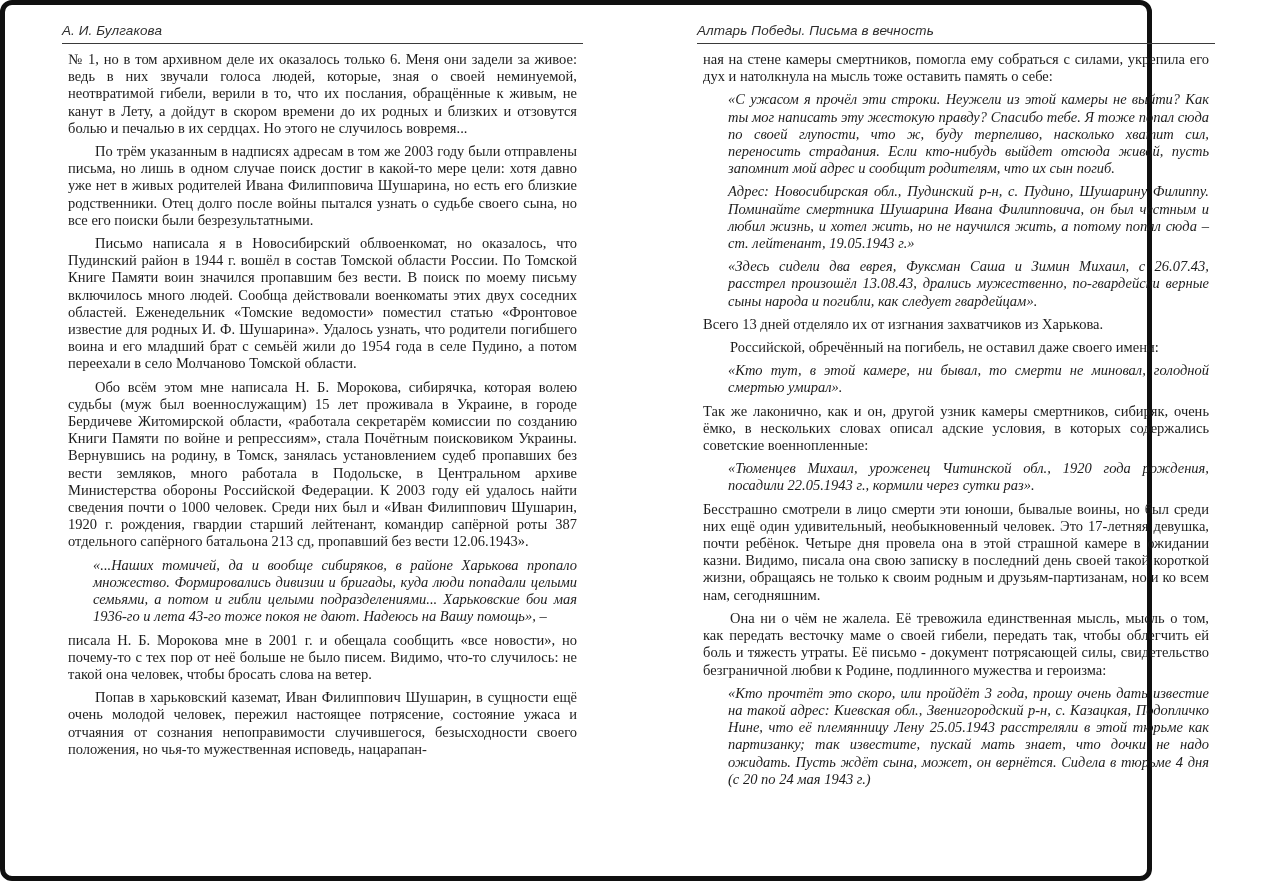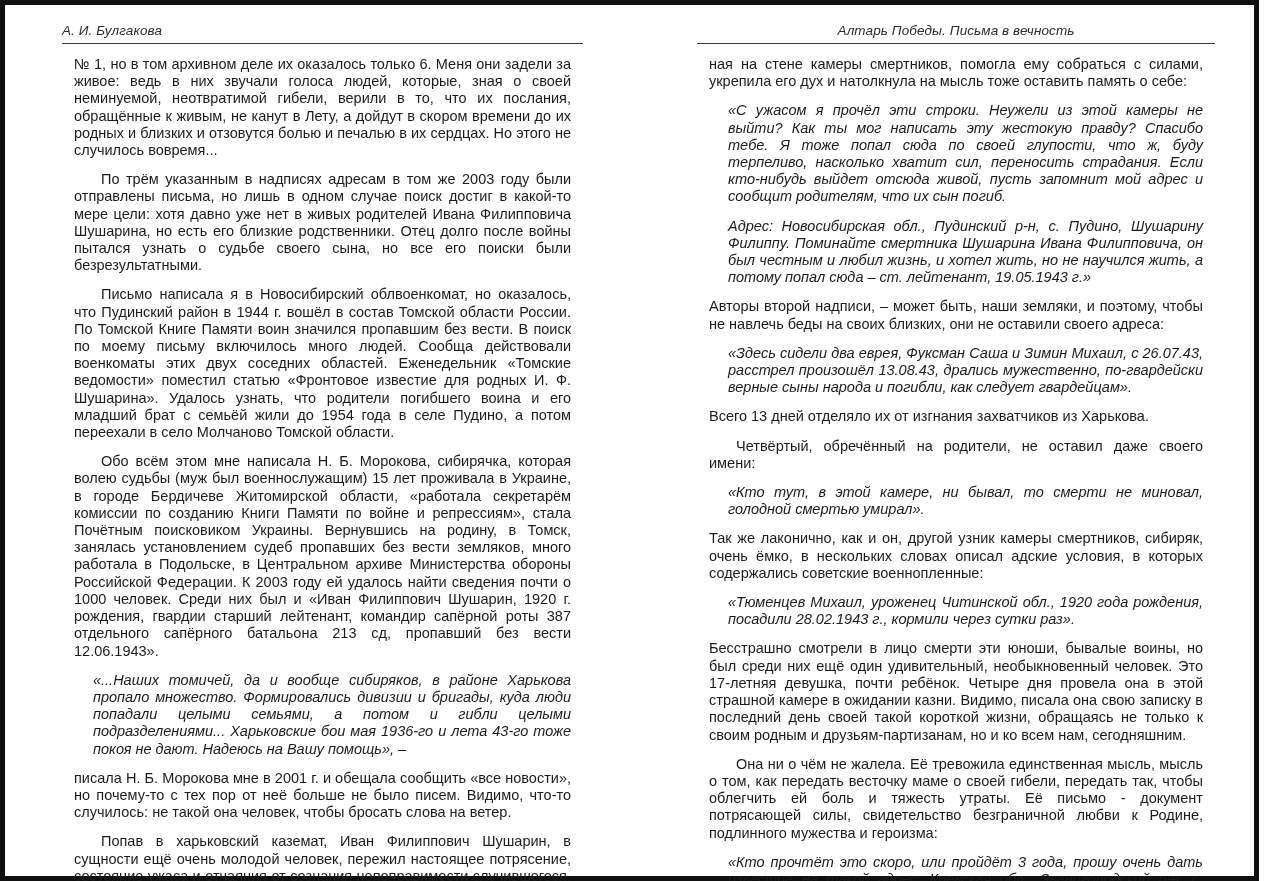--- a/index.html
+++ b/index.html
@@ -6,50 +6,51 @@
   html, body {
     width: 1267px; height: 881px;
     background: #ffffff;
     font-family: "Liberation Sans", "DejaVu Sans", sans-serif;
     color: #1c1c1c;
     overflow: hidden;
   }
   .frame {
     position: absolute;
     left: 0; top: 0;
-    width: 1259px; height: 881px;
+    width: 1152px; height: 881px;
     border: 5px solid #101010;
-    border-radius: 0;
+    border-radius: 12px;
     background: #ffffff;
   }
   .page {
     position: absolute;
     top: 18px;
   }
   .page.left  { left: 57px;  width: 521px; }
   .page.right { left: 692px; width: 518px; }
   .running-head {
     font-style: italic;
     font-size: 13.5px;
     color: #2e2e2e;
     padding-bottom: 5px;
     border-bottom: 1.5px solid #3a3a3a;
     letter-spacing: 0.1px;
   }
   .page.left  .running-head { text-align: left; }
-  .page.right .running-head { text-align: center; font-style: italic; }
+  .page.right .running-head { text-align: left; font-style: italic; }
   .page-body {
     margin-top: 7px;
     font-size: 14.5px;
     line-height: 17.2px;
   }
   .para {
-    margin: 12px;
+    margin: 6px;
     text-align: justify;
     hyphens: none;
+    font-family: Liberation Serif, serif;
   }
   .para.flush  { text-indent: 0; }
   .para.indent { text-indent: 27px; }
   .para.quote  {
     font-style: italic;
     margin-left: 31px;
     text-indent: 0;
   }
   .page-number {
     position: absolute;
@@ -77,27 +78,26 @@
         <p class="para indent">Попав в харьковский каземат, Иван Филиппович Шушарин, в сущности ещё очень молодой человек, пережил настоящее потрясение, состояние ужаса и отчаяния от сознания непоправимости случившегося, безысходности своего положения, но чья-то мужественная исповедь, нацарапан-</p>
       </div>
   </section>
 
   <section class="page right">
     <div class="running-head">Алтарь Победы. Письма в вечность</div>
     <div class="page-body">
         <p class="para flush">ная на стене камеры смертников, помогла ему собраться с силами, укрепила его дух и натолкнула на мысль тоже оставить память о себе:</p>
         <p class="para quote">«С ужасом я прочёл эти строки. Неужели из этой камеры не выйти? Как ты мог написать эту жестокую правду? Спасибо тебе. Я тоже попал сюда по своей глупости, что ж, буду терпеливо, насколько хватит сил, переносить страдания. Если кто-нибудь выйдет отсюда живой, пусть запомнит мой адрес и сообщит родителям, что их сын погиб.</p>
         <p class="para quote">Адрес: Новосибирская обл., Пудинский р-н, с. Пудино, Шушарину Филиппу. Поминайте смертника Шушарина Ивана Филипповича, он был честным и любил жизнь, и хотел жить, но не научился жить, а потому попал сюда – ст. лейтенант, 19.05.1943 г.»</p>
-        <p class="para flush">Авторы второй надписи, – может быть, наши земляки, и поэтому, чтобы не навлечь беды на своих близких, они не оставили своего адреса:</p>
         <p class="para quote">«Здесь сидели два еврея, Фуксман Саша и Зимин Михаил, с 26.07.43, расстрел произошёл 13.08.43, дрались мужественно, по-гвардейски верные сыны народа и погибли, как следует гвардейцам».</p>
         <p class="para flush">Всего 13 дней отделяло их от изгнания захватчиков из Харькова.</p>
-        <p class="para indent">Четвёртый, обречённый на родители, не оставил даже своего имени:</p>
+        <p class="para indent">Российской, обречённый на погибель, не оставил даже своего имени:</p>
         <p class="para quote">«Кто тут, в этой камере, ни бывал, то смерти не миновал, голодной смертью умирал».</p>
         <p class="para flush">Так же лаконично, как и он, другой узник камеры смертников, сибиряк, очень ёмко, в нескольких словах описал адские условия, в которых содержались советские военнопленные:</p>
-        <p class="para quote">«Тюменцев Михаил, уроженец Читинской обл., 1920 года рождения, посадили 28.02.1943 г., кормили через сутки раз».</p>
+        <p class="para quote">«Тюменцев Михаил, уроженец Читинской обл., 1920 года рождения, посадили 22.05.1943 г., кормили через сутки раз».</p>
         <p class="para flush">Бесстрашно смотрели в лицо смерти эти юноши, бывалые воины, но был среди них ещё один удивительный, необыкновенный человек. Это 17-летняя девушка, почти ребёнок. Четыре дня провела она в этой страшной камере в ожидании казни. Видимо, писала она свою записку в последний день своей такой короткой жизни, обращаясь не только к своим родным и друзьям-партизанам, но и ко всем нам, сегодняшним.</p>
         <p class="para indent">Она ни о чём не жалела. Её тревожила единственная мысль, мысль о том, как передать весточку маме о своей гибели, передать так, чтобы облегчить ей боль и тяжесть утраты. Её письмо - документ потрясающей силы, свидетельство безграничной любви к Родине, подлинного мужества и героизма:</p>
         <p class="para quote">«Кто прочтёт это скоро, или пройдёт 3 года, прошу очень дать известие на такой адрес: Киевская обл., Звенигородский р-н, с. Казацкая, Подопличко Нине, что её племянницу Лену 25.05.1943 расстреляли в этой тюрьме как партизанку; так известите, пускай мать знает, что дочки не надо ожидать. Пусть ждёт сына, может, он вернётся. Сидела в тюрьме 4 дня (с 20 по 24 мая 1943 г.)</p>
       </div>
   </section>
 
   <div class="page-number num-left">126</div>
 
   <div class="page-number num-right">127</div>
 

